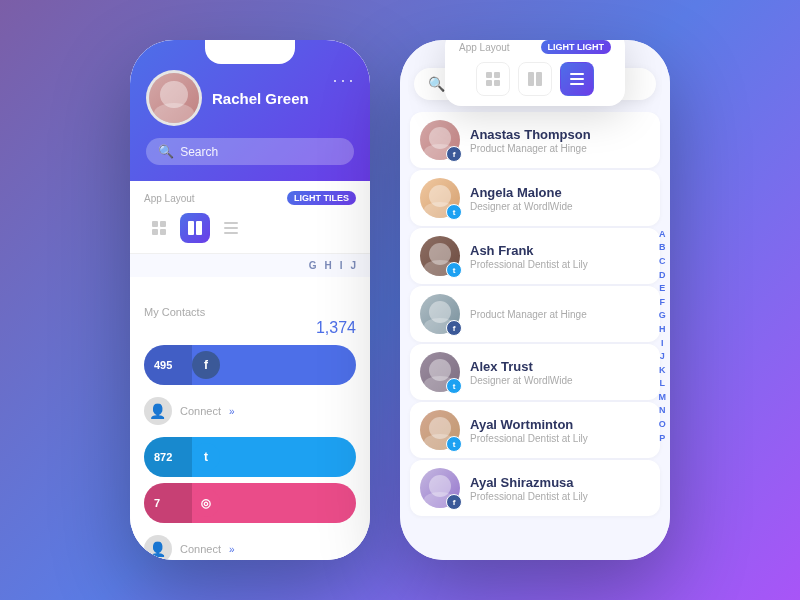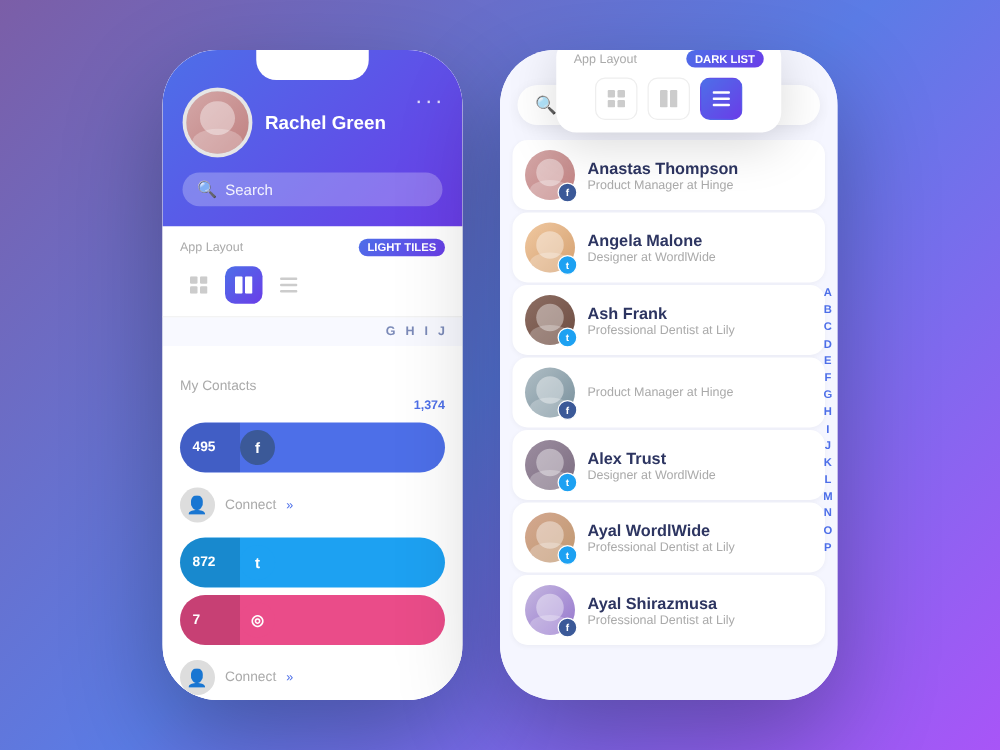--- a/index.html
+++ b/index.html
@@ -230,23 +230,23 @@
       align-items: center;
       margin-bottom: 8px;
     }
 
     .contacts-label {
       font-size: 11px;
       color: #aaa;
     }
 
     .contacts-count {
-      font-size: 10px;
+      font-size: 16px;
       color: #4d6fe8;
-      font-weight: 700;
+      font-weight: 400;
       margin-top: 32px;
     }
 
     .social-rows {
       display: flex;
       flex-direction: column;
       gap: 6px;
     }
 
     .social-row {
@@ -645,21 +645,21 @@
 
     </div>
   </div>
 
   <div class="phone phone-right" style="position:relative;">
     <div class="notch"></div>
 
     <div class="layout-popup">
       <div class="popup-header">
         <span class="popup-label">App Layout</span>
-        <span class="popup-badge">DARK LIST</span>
+        <span class="popup-badge">LIGHT LIGHT</span>
       </div>
       <div class="popup-icons">
         <div class="popup-icon-btn inactive">
           <svg width="14" height="14" viewBox="0 0 14 14">
               <rect x="0" y="0" width="6" height="6" rx="1" fill="#ccc"></rect>
               <rect x="8" y="0" width="6" height="6" rx="1" fill="#ccc"></rect>
               <rect x="0" y="8" width="6" height="6" rx="1" fill="#ccc"></rect>
               <rect x="8" y="8" width="6" height="6" rx="1" fill="#ccc"></rect>
             </svg>
         </div>
@@ -773,21 +773,21 @@
           <div class="contact-avatar-wrap">
             <div class="contact-avatar face-6">
               <div class="avatar-person">
                   <div class="avatar-head"></div>
                   <div class="avatar-body"></div>
                 </div>
             </div>
             <div class="contact-social-badge badge-tw">t</div>
           </div>
           <div class="contact-info">
-            <div class="contact-name">Ayal WordlWide</div>
+            <div class="contact-name">Ayal Wortminton</div>
             <div class="contact-sub">Professional Dentist at Lily</div>
           </div>
         </div>
 
         <div class="contact-item">
           <div class="contact-avatar-wrap">
             <div class="contact-avatar face-7">
               <div class="avatar-person">
                   <div class="avatar-head"></div>
                   <div class="avatar-body"></div>

